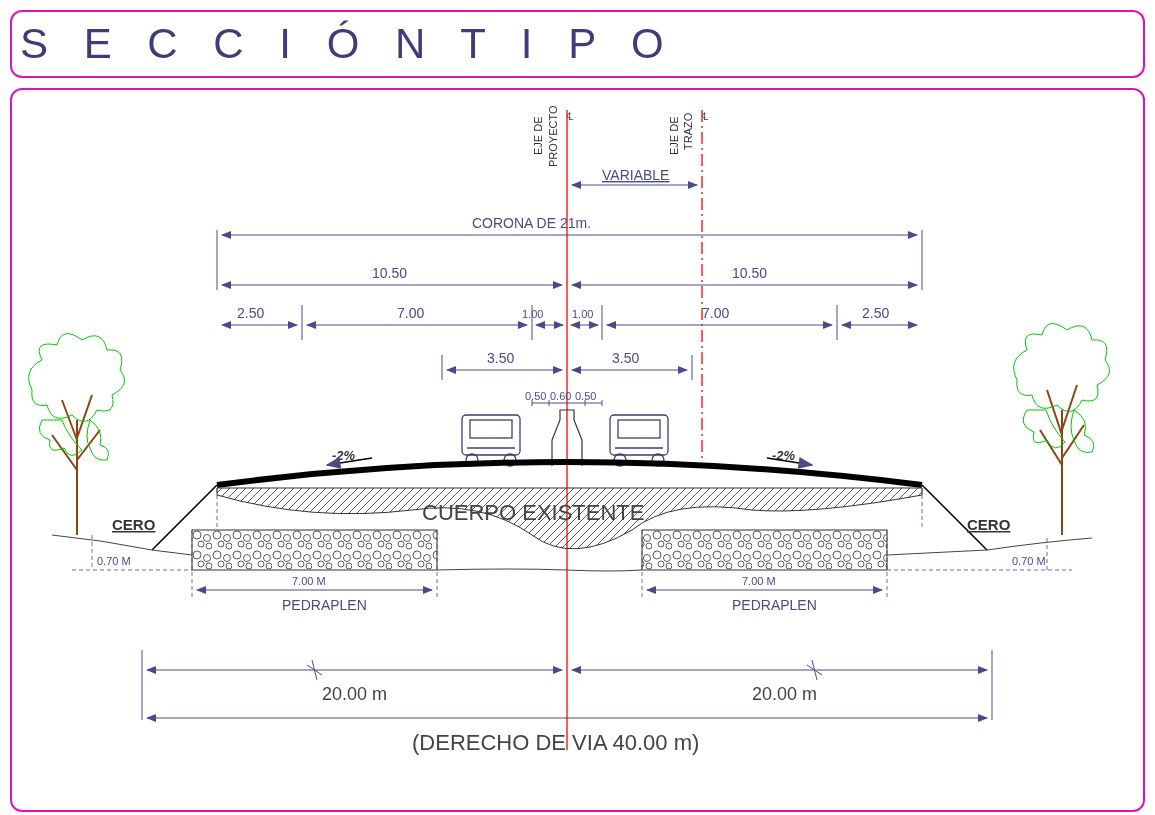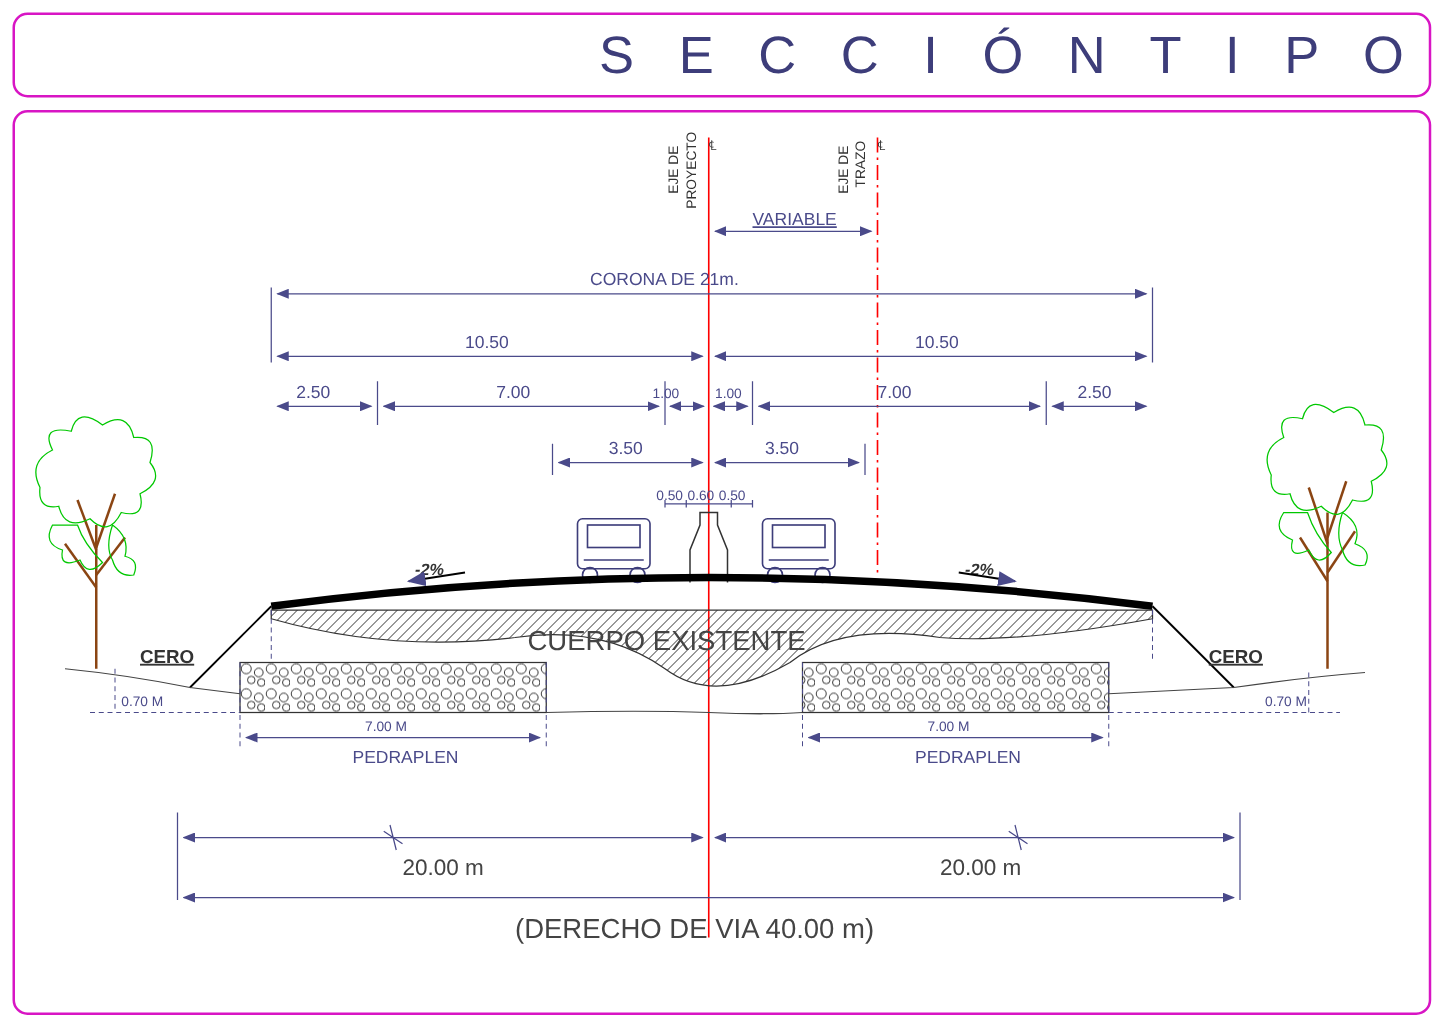--- a/index.html
+++ b/index.html
@@ -1,16 +1,16 @@
 <!DOCTYPE html>
 <html><head>
 <meta charset="utf-8">
 <style>
 body{margin:0;padding:10px;font-family:Arial,sans-serif;background:#fff}
-.title-box{border:2px solid #d815c4;border-radius:12px;padding:8px;text-align:right;margin-bottom:10px}
+.title-box{border:2px solid #d815c4;border-radius:12px;padding:8px;text-align:left;margin-bottom:10px}
 .title{font-size:42px;letter-spacing:12px;color:#3d3d7a;font-weight:400}
 .main-box{border:2px solid #d815c4;border-radius:12px;padding:20px;position:relative;height:680px;overflow:hidden}
 svg{position:absolute;top:0;left:0}
 .dim-text{font-size:14px;fill:#4a4a8a;font-family:Arial}
 .dim-text-s{font-size:11px;fill:#4a4a8a;font-family:Arial}
 .lbl{font-size:15px;fill:#333;font-family:Arial;font-weight:bold}
 .lbl-it{font-size:13px;fill:#333;font-family:Arial;font-style:italic}
 .big-lbl{font-size:22px;fill:#444;font-family:Arial}
 .axis-lbl{font-size:11px;fill:#333;font-family:Arial}
 .dim-line{stroke:#4a4a8a;stroke-width:1;fill:none}

